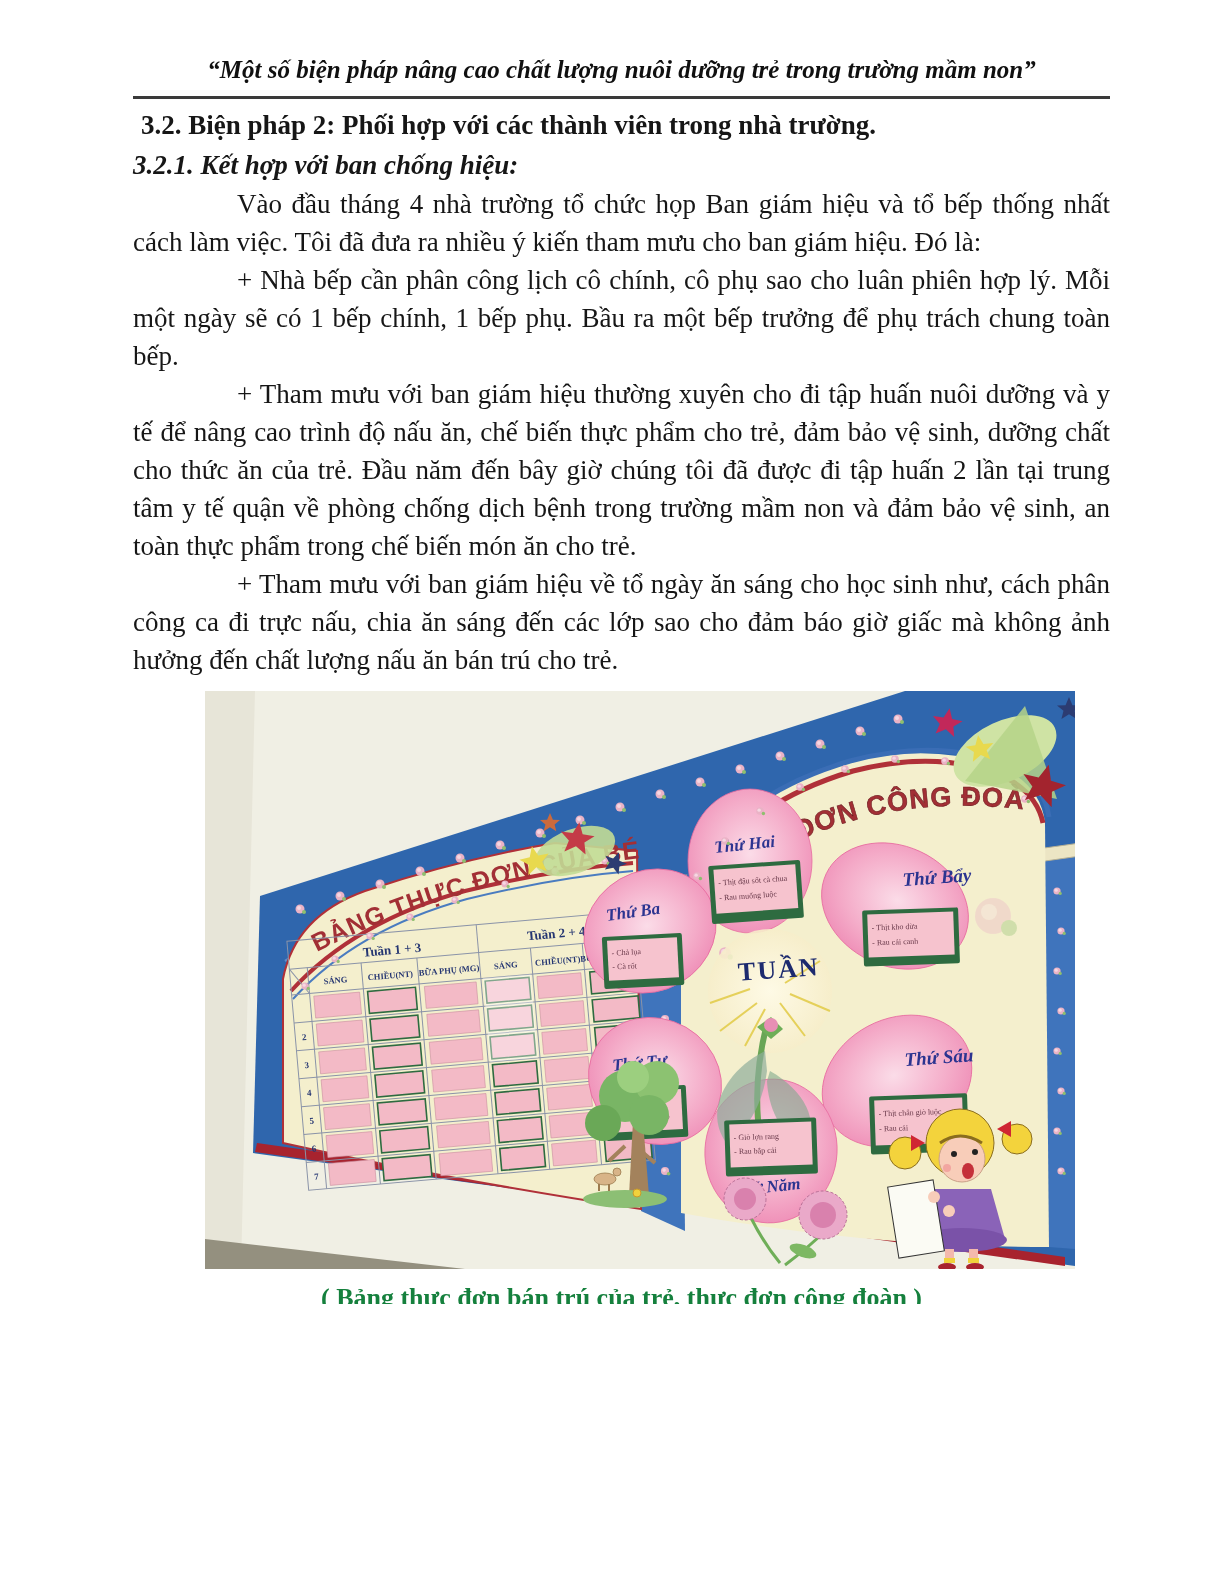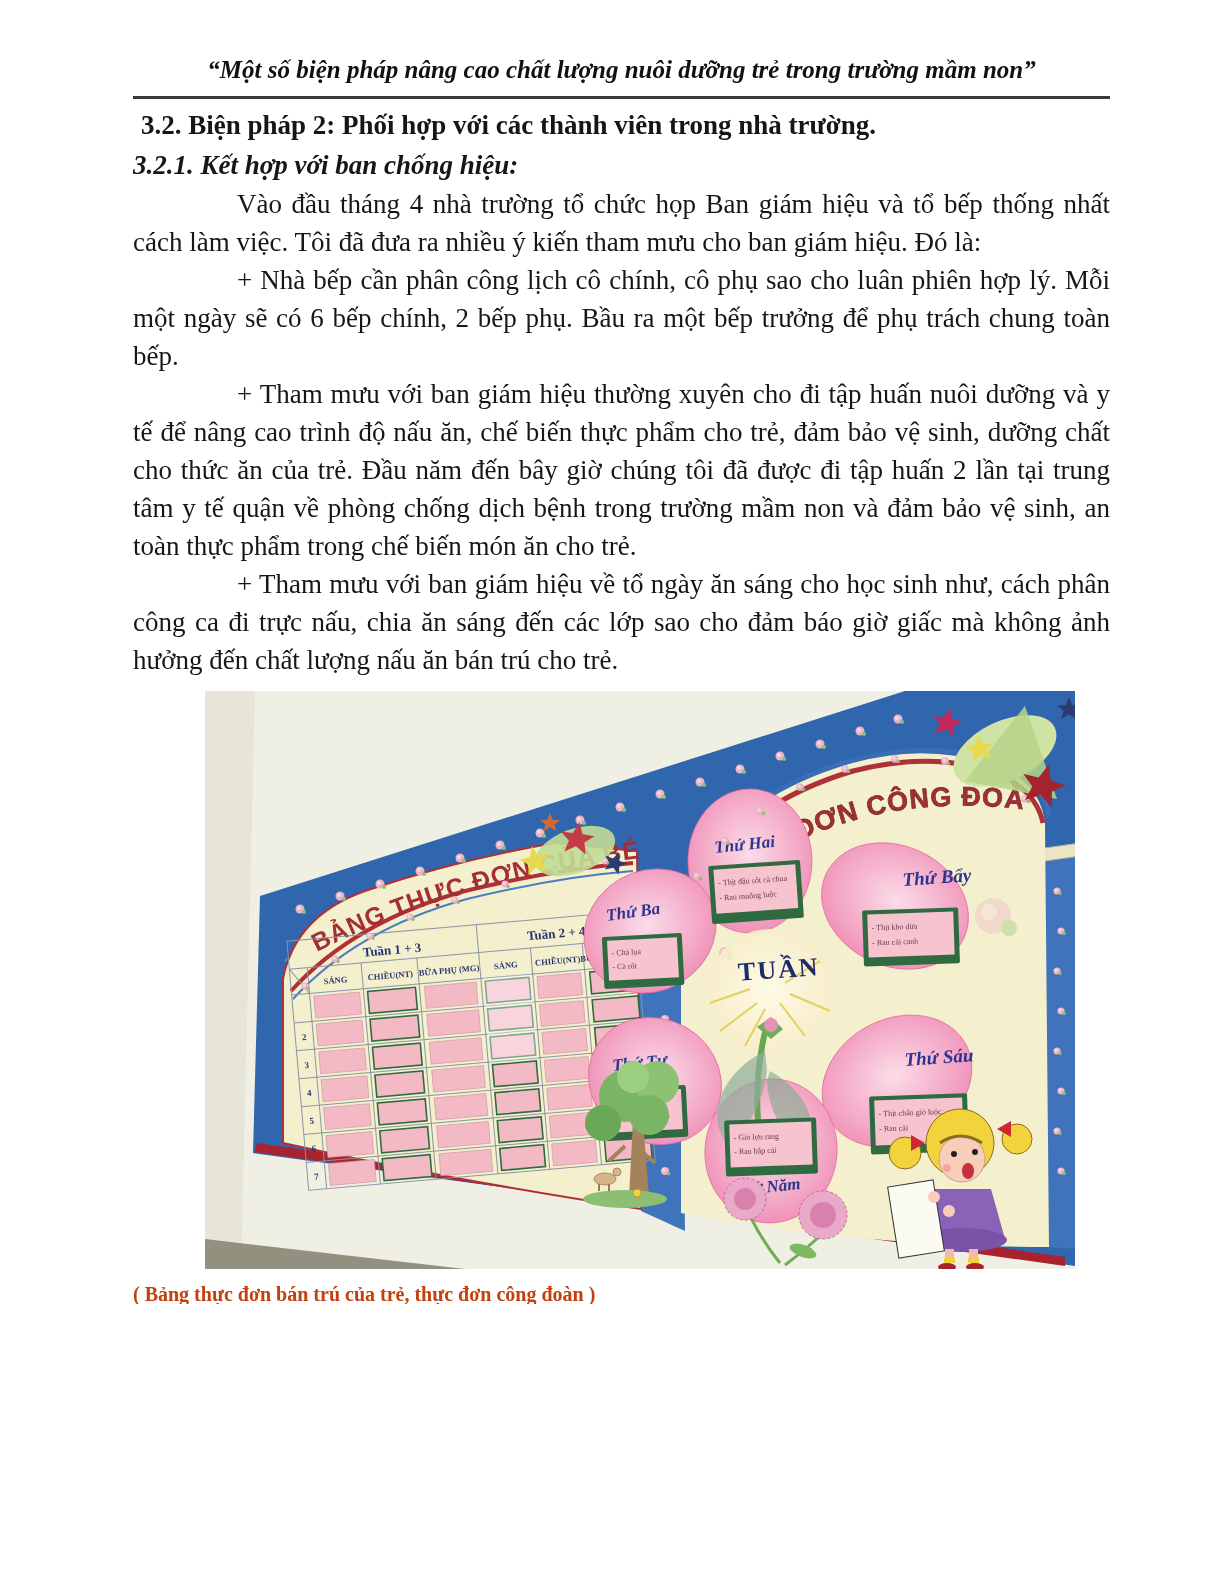--- a/index.html
+++ b/index.html
@@ -10,21 +10,21 @@
   }
   .running-head{
     font-size:25px;line-height:36px;font-weight:bold;font-style:italic;
     text-align:center;white-space:nowrap;color:#101010;
   }
   .header-rule{border-top:3px solid #3a3a3a;margin-top:8px;}
   .h-32{font-size:27px;line-height:36px;font-weight:bold;margin:8px 0 0 8px;}
   .h-321{font-size:27px;line-height:36px;font-weight:bold;font-style:italic;margin:4px 0 2px 0;}
   p.body{font-size:27px;line-height:38px;text-align:justify;text-indent:104px;margin:0;}
   .photo-wrap{width:870px;height:578px;margin:12px 0 0 72px;position:relative;background:#f0efe4;}
-  .caption{font-size:20px;font-weight:bold;margin-top:14px;color:#c2410c;}
+  .caption{font-size:26px;font-weight:bold;text-align:center;margin-top:14px;color:#15803d;}
   .footer{position:absolute;left:133px;right:114px;top:1452px;}
   .footer-rule{border-top:5px solid #0f0f0f;}
   .page-number{text-align:center;font-family:"Liberation Sans",sans-serif;font-size:20px;margin-top:20px;color:#15803d;}
   svg{font-family:"Liberation Serif",serif;display:block;}
   .wk{font-size:13px;font-weight:bold;fill:#253672;}
   .colh{font-size:8.5px;font-weight:bold;fill:#253672;}
   .rown{font-size:9px;font-weight:bold;fill:#253672;}
   .cardp{fill:#f3bac6;stroke:#c98fa0;stroke-width:.6;}
   .cardg{fill:#f3bac6;stroke:#2e6b40;stroke-width:1.6;}
   .gridl{stroke:#8a93a8;stroke-width:1;}
@@ -38,21 +38,21 @@
 
 <div class="page">
 
   <div class="running-head">“Một số biện pháp nâng cao chất lượng nuôi dưỡng trẻ trong trường mầm non”</div>
   <div class="header-rule"></div>
 
   <div class="h-32">3.2. Biện pháp 2: Phối hợp với các thành viên trong nhà trường.</div>
   <div class="h-321">3.2.1. Kết hợp với ban chống hiệu:</div>
 
   <p class="body">Vào đầu tháng 4 nhà trường tổ chức họp Ban giám hiệu và tổ bếp thống nhất cách làm việc. Tôi đã đưa ra nhiều ý kiến tham mưu cho ban giám hiệu. Đó là:</p>
-  <p class="body">+ Nhà bếp cần phân công lịch cô chính, cô phụ sao cho luân phiên hợp lý. Mỗi một ngày sẽ có 6 bếp chính, 2 bếp phụ. Bầu ra một bếp trưởng để phụ trách chung toàn bếp.</p>
+  <p class="body">+ Nhà bếp cần phân công lịch cô chính, cô phụ sao cho luân phiên hợp lý. Mỗi một ngày sẽ có 1 bếp chính, 1 bếp phụ. Bầu ra một bếp trưởng để phụ trách chung toàn bếp.</p>
   <p class="body">+ Tham mưu với ban giám hiệu thường xuyên cho đi tập huấn nuôi dưỡng và y tế để nâng cao trình độ nấu ăn, chế biến thực phẩm cho trẻ, đảm bảo vệ sinh, dưỡng chất cho thức ăn của trẻ. Đầu năm đến bây giờ chúng tôi đã được đi tập huấn 2 lần tại trung tâm y tế quận về phòng chống dịch bệnh trong trường mầm non và đảm bảo vệ sinh, an toàn thực phẩm trong chế biến món ăn cho trẻ.</p>
   <p class="body">+ Tham mưu với ban giám hiệu về tổ ngày ăn sáng cho học sinh như, cách phân công ca đi trực nấu, chia ăn sáng đến các lớp sao cho đảm báo giờ giấc mà không ảnh hưởng đến chất lượng nấu ăn bán trú cho trẻ.</p>
 
   <div class="photo-wrap">
     <svg width="870" height="578" viewBox="0 0 870 578">
       <defs>
         <radialGradient id="pet" cx="50%" cy="45%" r="68%">
           <stop offset="0" stop-color="#fbdce8"></stop>
           <stop offset="0.55" stop-color="#f4abc8"></stop>
           <stop offset="1" stop-color="#ec7fae"></stop>

